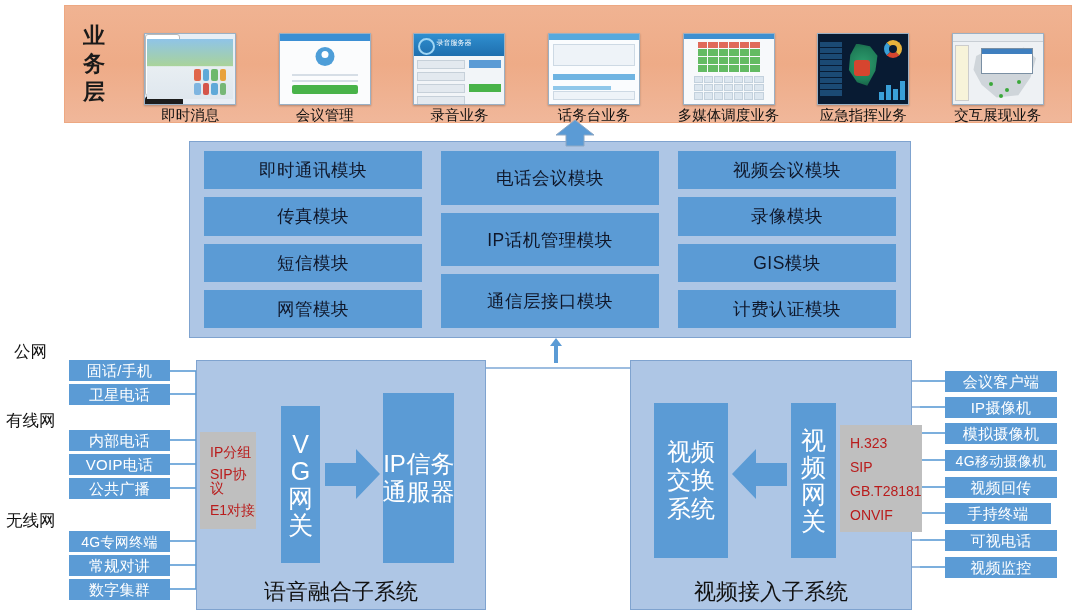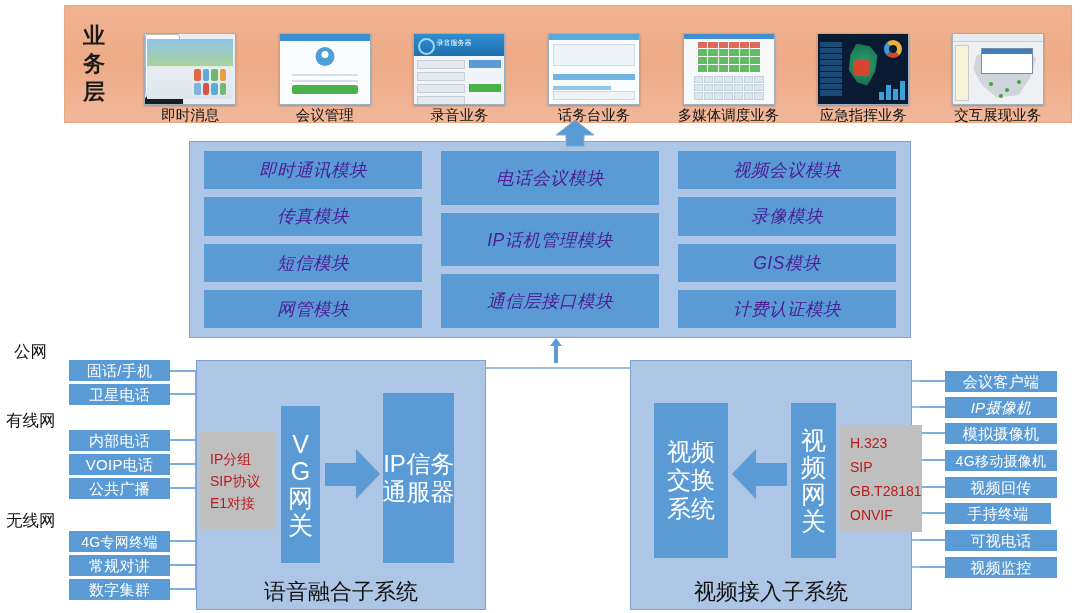--- a/index.html
+++ b/index.html
@@ -119,23 +119,22 @@
   
   .module-panel {
     position:absolute; left:189px; top:141px; width:722px; height:197px;
     background:#aec6e5; border:1px solid #7fa3cf;
     display:flex; gap:19px; padding:9px 14px;
   }
   .mod-col { flex:1; display:flex; flex-direction:column; gap:8px; }
   .mod-box {
     flex:1; background:#5b9bd5;
     display:flex; align-items:center; justify-content:center;
-    color:#4c1d95; font-size:17.5px; font-weight:500;
+    color:#0f172a; font-size:17.5px; font-weight:500;
     letter-spacing:0.5px;
-    font-style:italic;
   }
 
   .arrow-thin-up { position:absolute; left:549px; top:338px; width:14px; height:25px; z-index:4; }
 
   
   svg.wires { position:absolute; left:0; top:0; width:1080px; height:613px; pointer-events:none; }
 
   
   .net-label {
     position:absolute; font-size:16.5px; color:#111; font-weight:500; white-space:nowrap;
@@ -436,21 +435,21 @@
   <div class="chip" style="left:69px; top:454px; width:101px; height:21px;">VOIP电话</div>
   <div class="chip" style="left:69px; top:478px; width:101px; height:21px;">公共广播</div>
   <div class="chip" style="left:69px; top:531px; width:101px; height:21px; font-size:14px;">4G专网终端</div>
   <div class="chip" style="left:69px; top:555px; width:101px; height:21px;">常规对讲</div>
   <div class="chip" style="left:69px; top:579px; width:101px; height:21px;">数字集群</div>
 
   <div class="sub-panel" style="left:196px; top:360px; width:290px; height:250px;">
     <div class="sub-title">语音融合子系统</div>
   </div>
 
-  <div class="proto-box" style="left:200px; top:432px; width:76px; height:97px;">
+  <div class="proto-box" style="left:200px; top:432px; width:56px; height:97px;">
     <span>IP分组</span>
     <span>SIP协议</span>
     <span>E1对接</span>
   </div>
 
   <div class="big-box" style="left:281px; top:406px; width:39px; height:157px; flex-direction:column; font-size:25px; line-height:1.08;">
     <span>V</span>
     <span>G</span>
     <span>网</span>
     <span>关</span>
@@ -488,21 +487,21 @@
   </div>
 
   <div class="proto-box" style="left:840px; top:425px; width:82px; height:107px; gap:10px;">
     <span>H.323</span>
     <span>SIP</span>
     <span>GB.T28181</span>
     <span>ONVIF</span>
   </div>
 
   <div class="chip" style="left:945px; top:371px; width:112px; height:21px;">会议客户端</div>
-  <div class="chip" style="left:945px; top:397px; width:112px; height:21px;font-style:italic;">IP摄像机</div>
+  <div class="chip" style="left:945px; top:397px; width:112px; height:21px;">IP摄像机</div>
   <div class="chip" style="left:945px; top:423px; width:112px; height:21px;">模拟摄像机</div>
   <div class="chip" style="left:945px; top:450px; width:112px; height:21px; font-size:14px;">4G移动摄像机</div>
   <div class="chip" style="left:945px; top:477px; width:112px; height:21px;">视频回传</div>
   <div class="chip" style="left:945px; top:503px; width:106px; height:21px;">手持终端</div>
   <div class="chip" style="left:945px; top:530px; width:112px; height:21px;">可视电话</div>
   <div class="chip" style="left:945px; top:557px; width:112px; height:21px;">视频监控</div>
 
 </div>
 
 </body></html>

